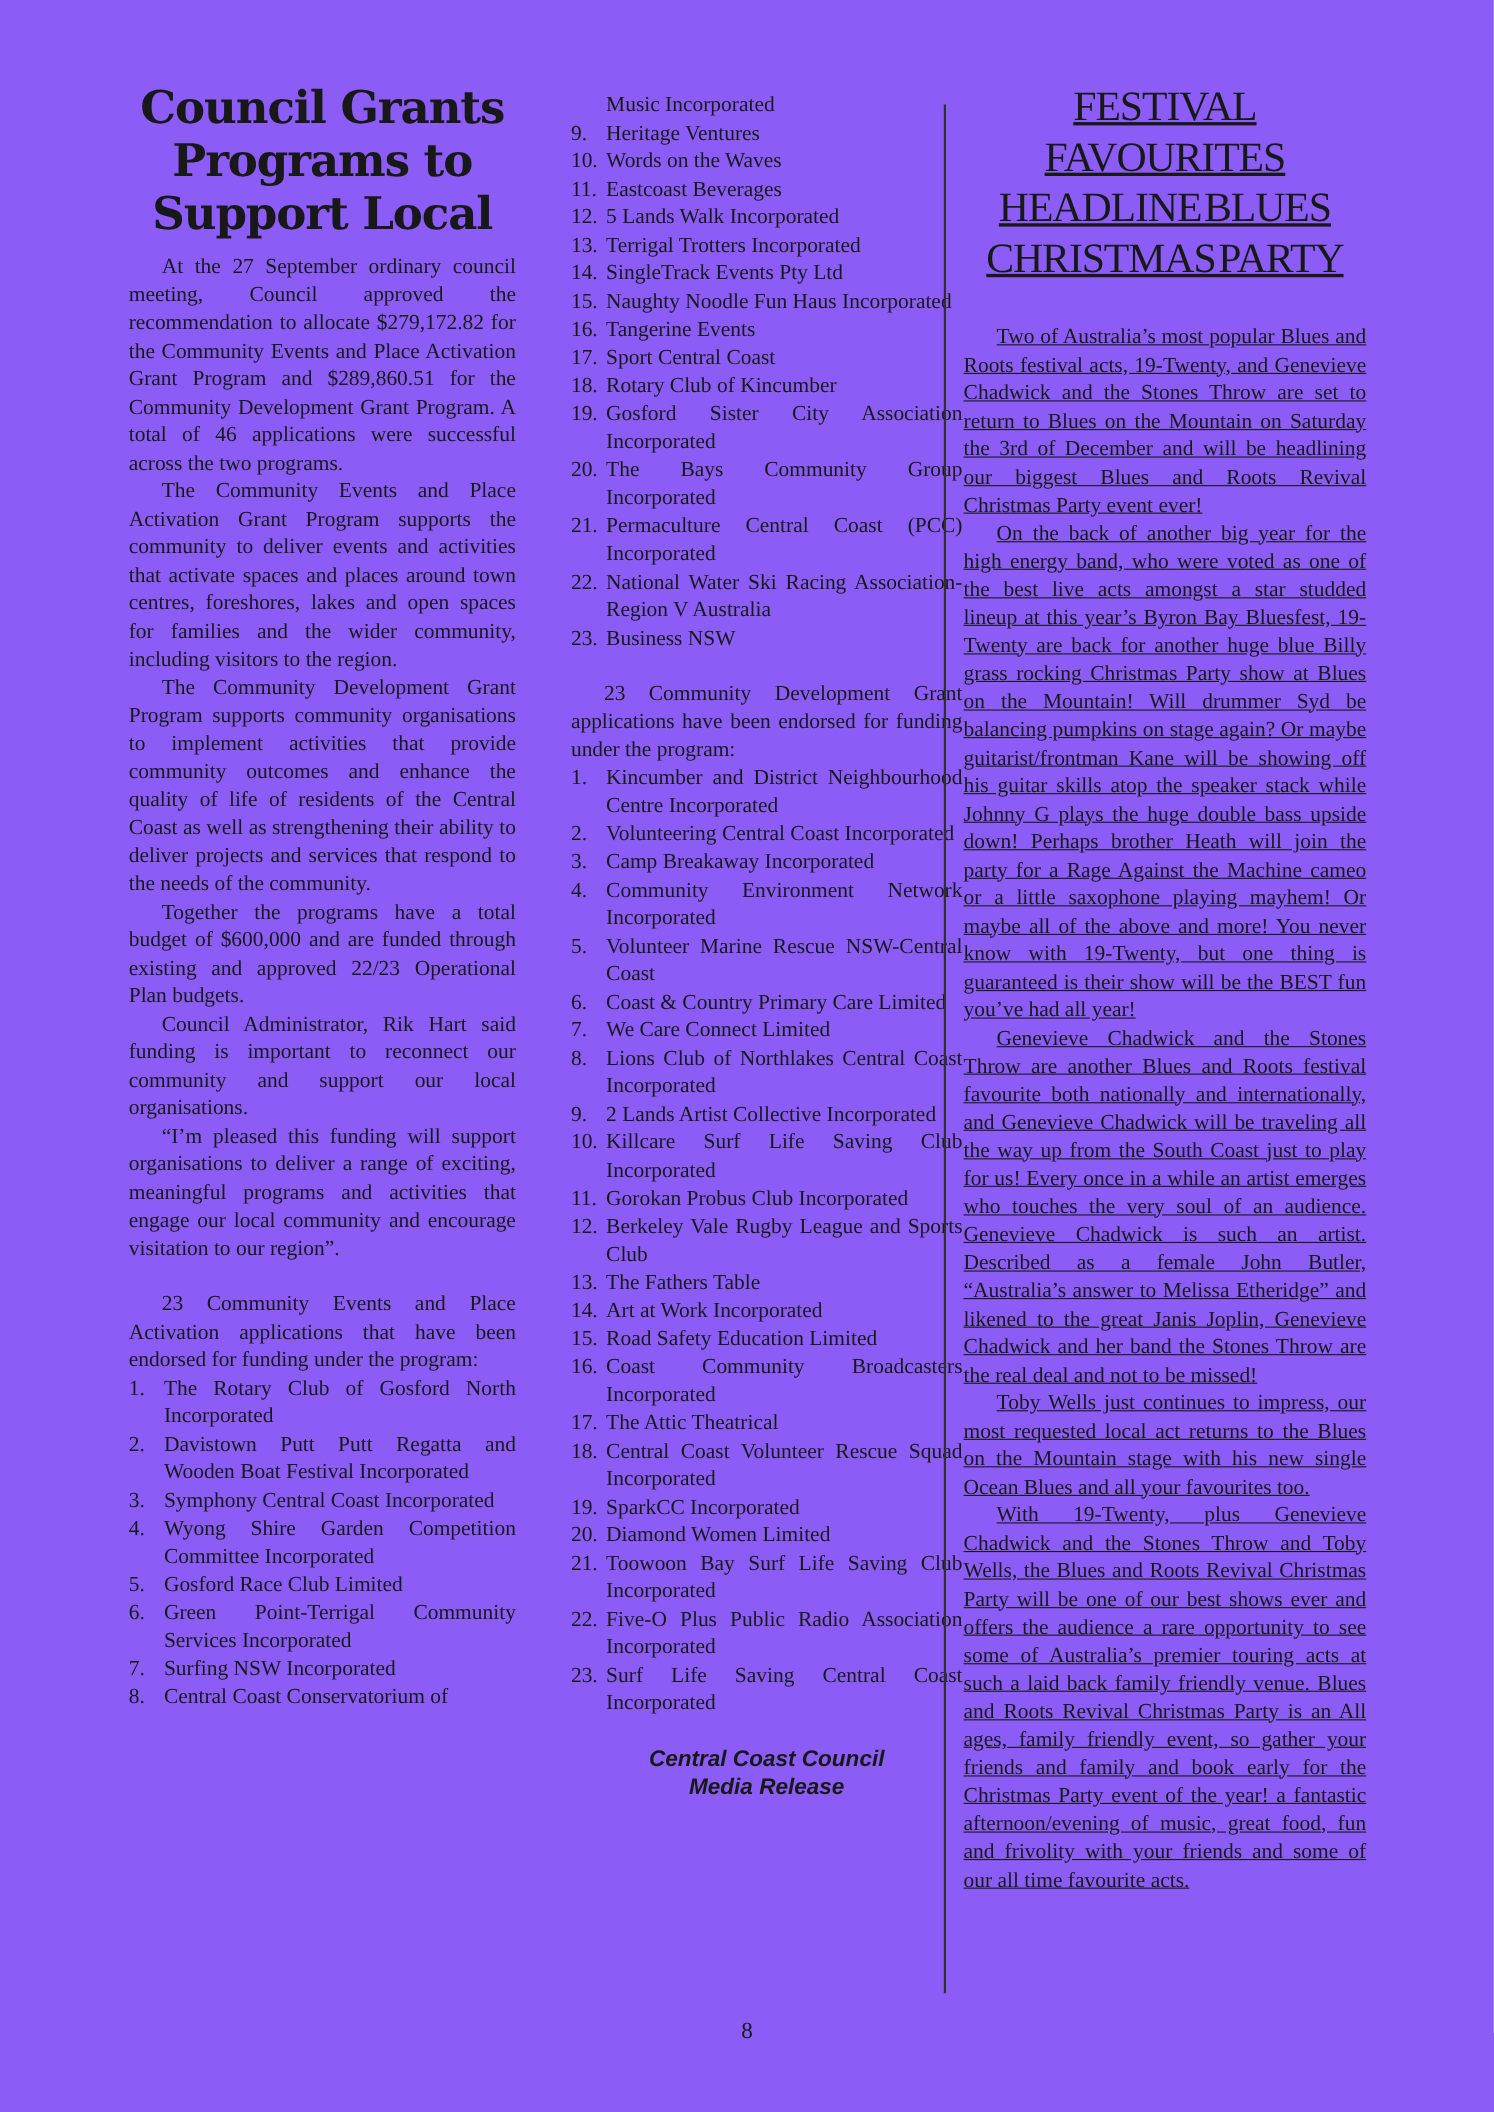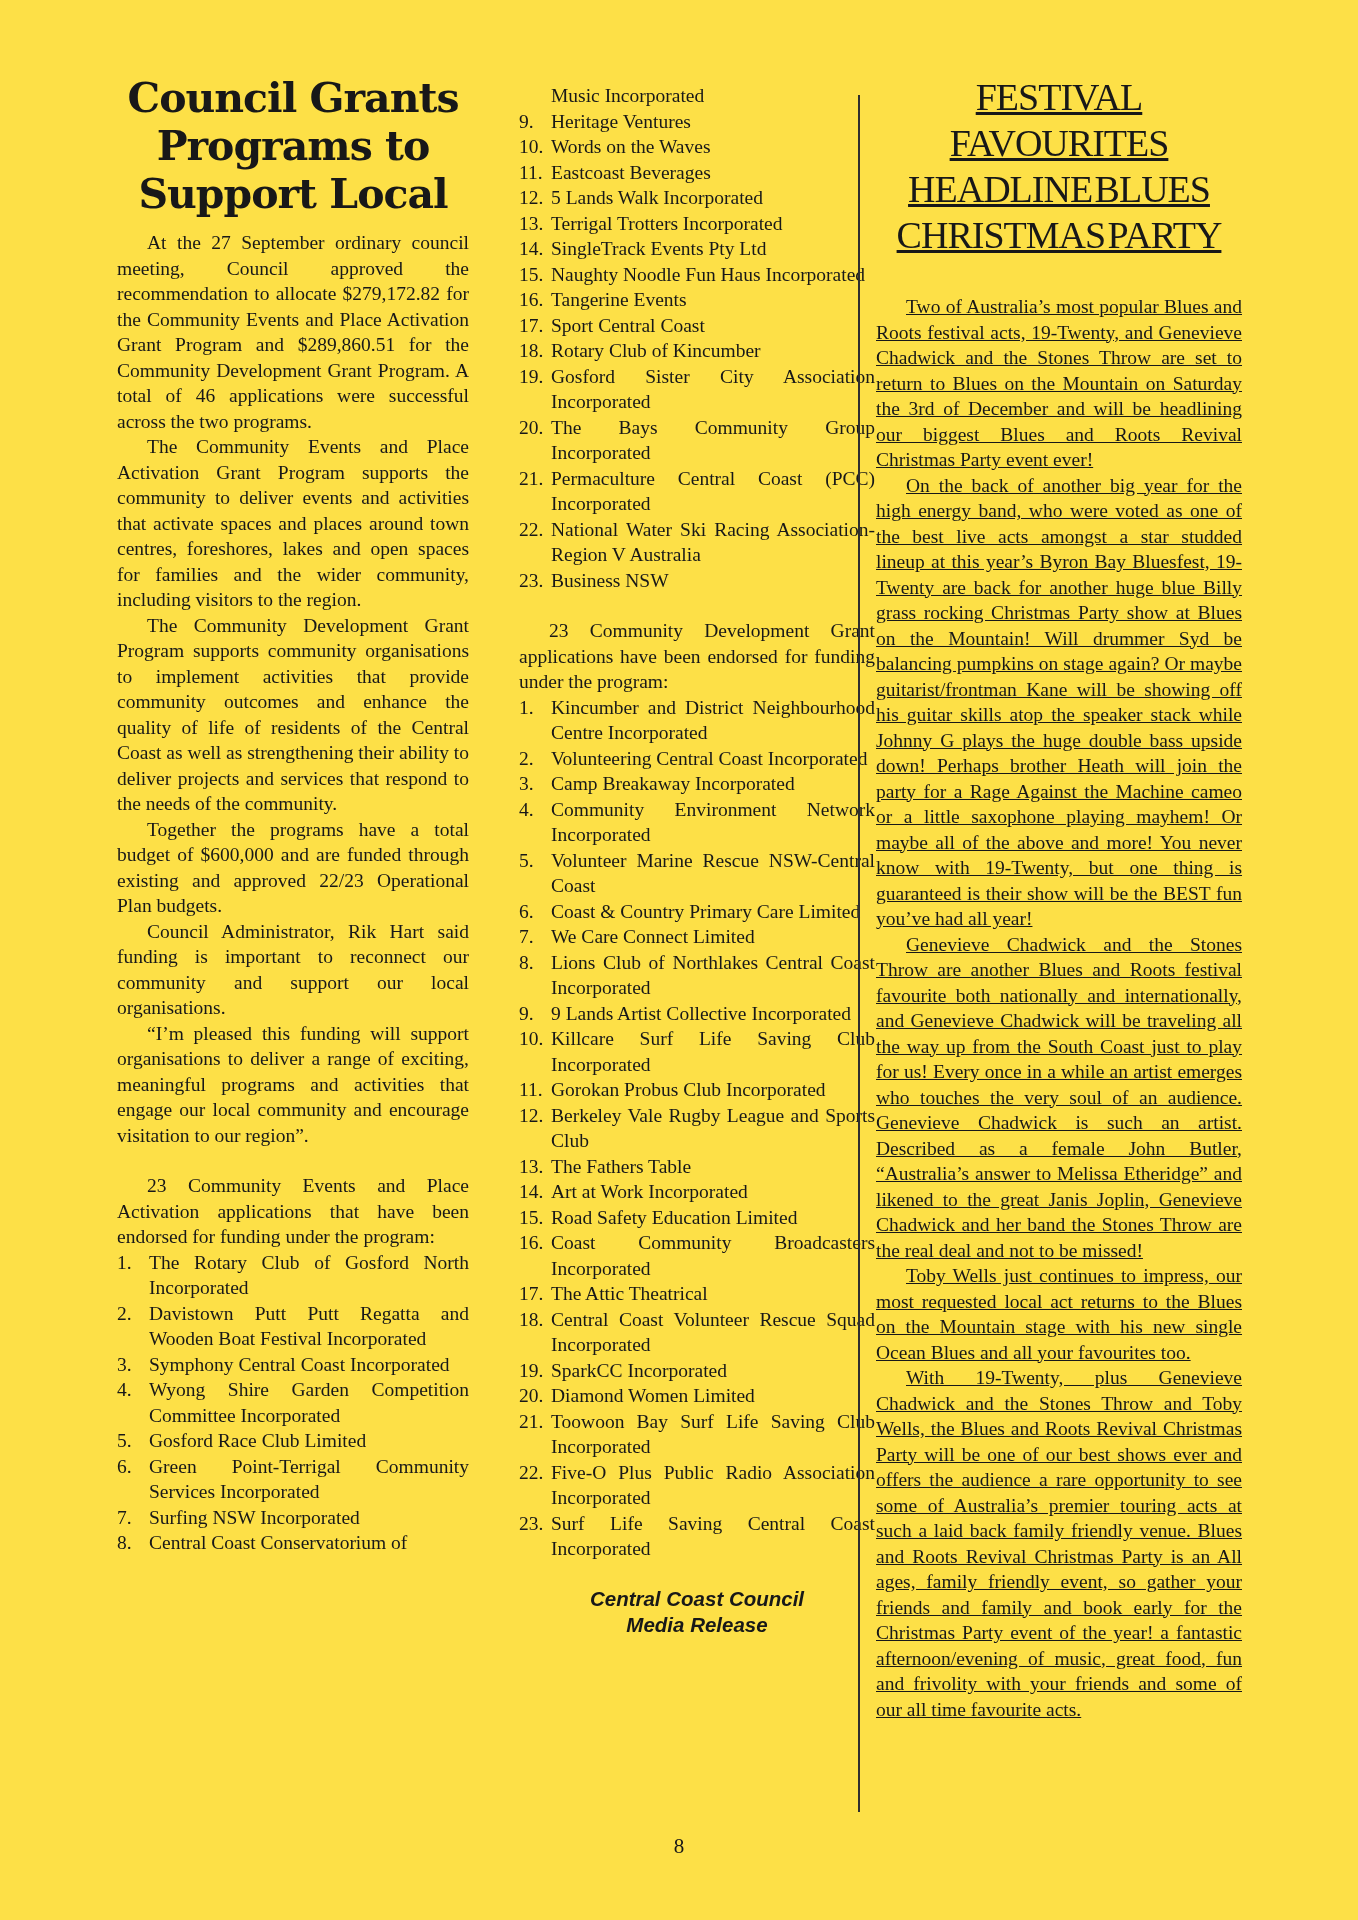--- a/index.html
+++ b/index.html
@@ -1,18 +1,18 @@
 <!DOCTYPE html>
 <html><head>
 <meta charset="utf-8">
 <style>
   html,body { margin:0; padding:0; background:#d8d8d8; }
   .page {
     position:relative; width:1358px; height:1920px;
-    background:#fde047; color:#181818;
+    background:#8b5cf6; color:#181818;
     font-family:"Liberation Serif", serif;
     overflow:hidden; margin:0 auto;
   }
   .col { position:absolute; top:0; font-size:19.5px; line-height:25.5px; text-align:justify; }
   .col-left  { left:117px; width:352px; }
   .col-mid   { left:519px; width:356px; }
   .col-right { left:876px; width:366px;text-decoration:underline; }
 
   .headline-left {
     margin:0; padding-top:74px; padding-bottom:12px;
@@ -243,21 +243,21 @@
           <span class="item-text">We Care Connect Limited</span>
         </div>
 
         <div class="list-item">
           <span class="num">8.</span>
           <span class="item-text">Lions Club of Northlakes Central Coast Incorporated</span>
         </div>
 
         <div class="list-item">
           <span class="num">9.</span>
-          <span class="item-text">9 Lands Artist Collective Incorporated</span>
+          <span class="item-text">2 Lands Artist Collective Incorporated</span>
         </div>
 
         <div class="list-item">
           <span class="num">10.</span>
           <span class="item-text">Killcare Surf Life Saving Club Incorporated</span>
         </div>
 
         <div class="list-item">
           <span class="num">11.</span>
           <span class="item-text">Gorokan Probus Club Incorporated</span>

